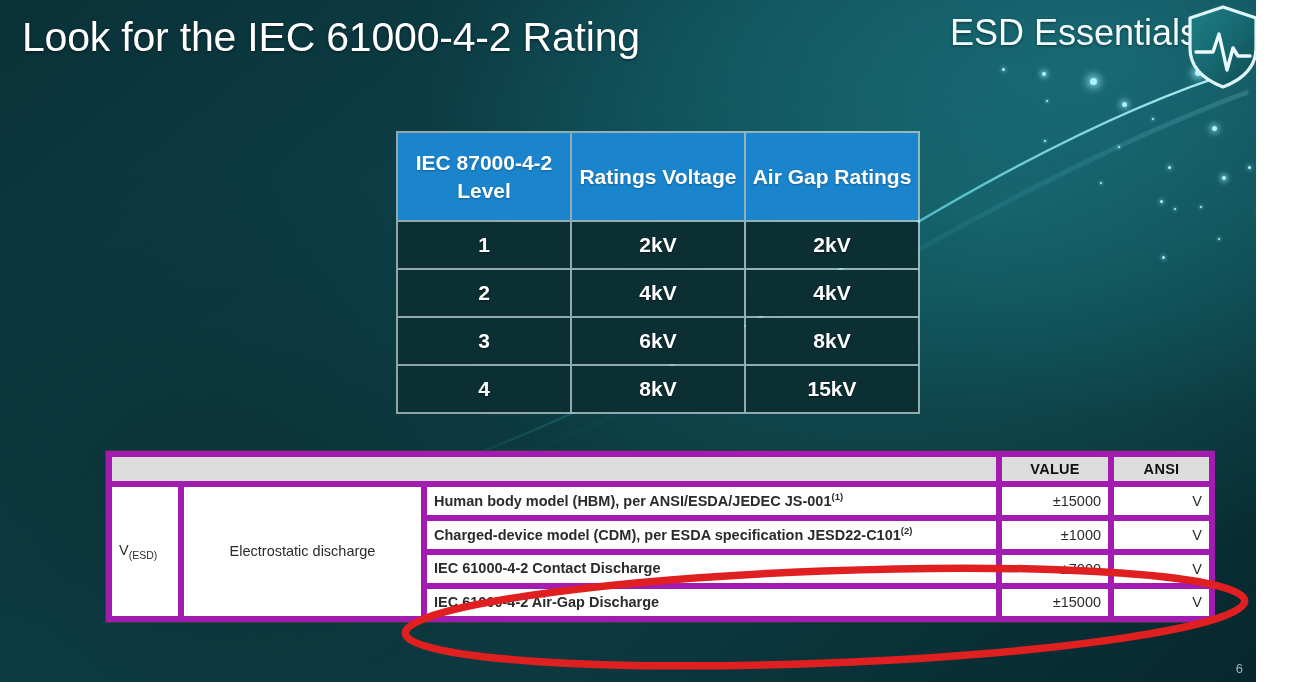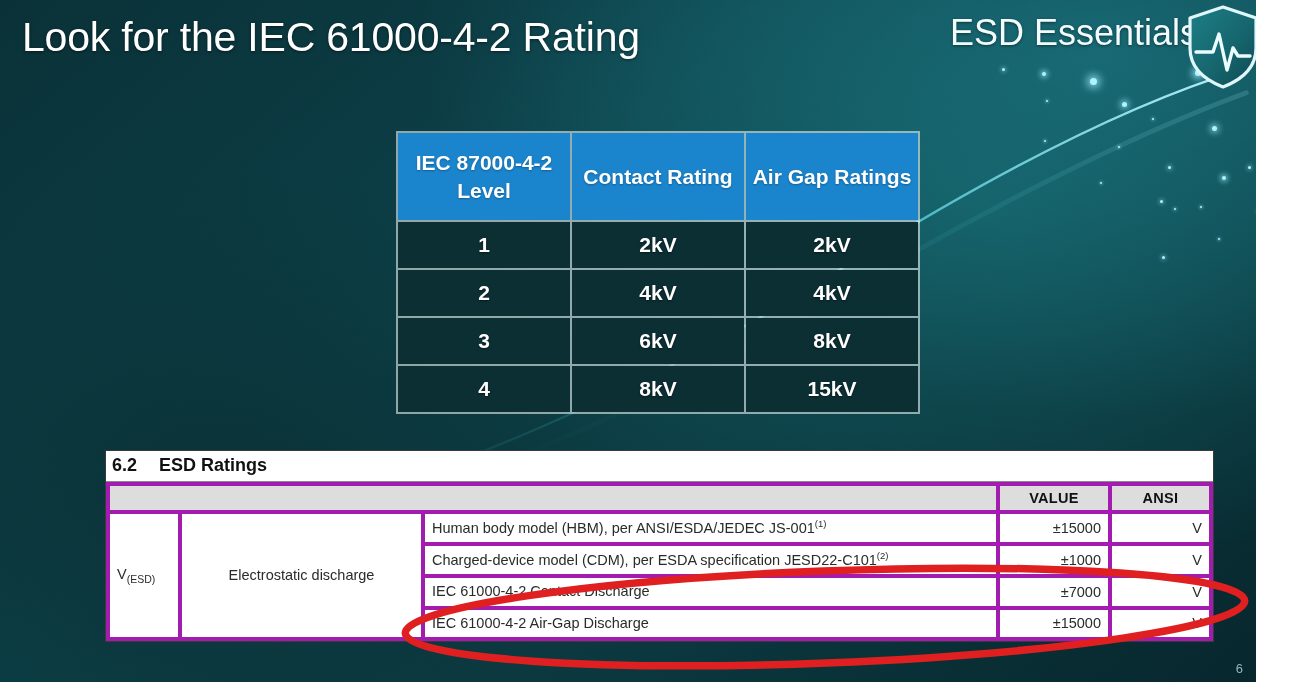--- a/index.html
+++ b/index.html
@@ -134,21 +134,21 @@
     font-weight: bold;
     color: #111;
   }
 
   #ds-table {
     width: 100%;
     border-collapse: collapse;
     table-layout: fixed;
   }
   #ds-table th, #ds-table td {
-    border: 4px solid #a21caf;
+    border: 6px solid #a21caf;
     font-size: 14.5px;
     color: #2b2b2b;
     padding: 4px 7px;
     margin-top: 12px;
   }
   #ds-table thead td, #ds-table thead th {
     background: #dddddd;
     height: 27px;
   }
   #ds-table th {
@@ -172,20 +172,21 @@
   }
   .cell-param {
     text-align: center;
     font-size: 15px;
     vertical-align: middle;
   }
   .cell-desc {
     text-align: left;
     line-height: 1.33;
     vertical-align: middle;
+    font-weight: bold;
   }
   .cell-val, .cell-unit {
     text-align: right;
     vertical-align: middle;
     font-size: 14.5px;
   }
   sup { font-size: 9.5px; vertical-align: super; }
   sub { font-size: 10.5px; vertical-align: sub; }
 
   
@@ -269,21 +270,21 @@
       </defs>
       <path d="M37 3 L70 14 L70 44 C70 64 55 76 37 83 C19 76 4 64 4 44 L4 14 Z" fill="url(#shieldGrad)" stroke="#dff7fb" stroke-width="3.2" stroke-linejoin="round"></path>
       <path d="M10 48 L27 48 L33 30 L41 66 L47 44 L52 52 L64 52" fill="none" stroke="#eafcff" stroke-width="3.4" stroke-linecap="round" stroke-linejoin="round"></path>
     </svg>
   </div>
 
   <table id="level-table">
     <thead>
       <tr>
         <th>IEC 87000-4-2 Level</th>
-        <th>Contact Rating</th>
+        <th>Ratings Voltage</th>
         <th>Air Gap Ratings</th>
       </tr>
     </thead>
     <tbody>
       <tr>
         <td>1</td>
         <td>2kV</td>
         <td>2kV</td>
       </tr>
       <tr>
@@ -298,24 +299,20 @@
       </tr>
       <tr>
         <td>4</td>
         <td>8kV</td>
         <td>15kV</td>
       </tr>
     </tbody>
   </table>
 
   <div id="datasheet">
-    <div id="ds-heading">
-      <span class="ds-num">6.2</span>
-      <span class="ds-title">ESD Ratings</span>
-    </div>
 
     <table id="ds-table">
       <colgroup>
         <col class="col-sym">
           <col class="col-param">
           <col class="col-desc">
           <col class="col-val">
           <col class="col-unit">
       </colgroup>
       <thead>

